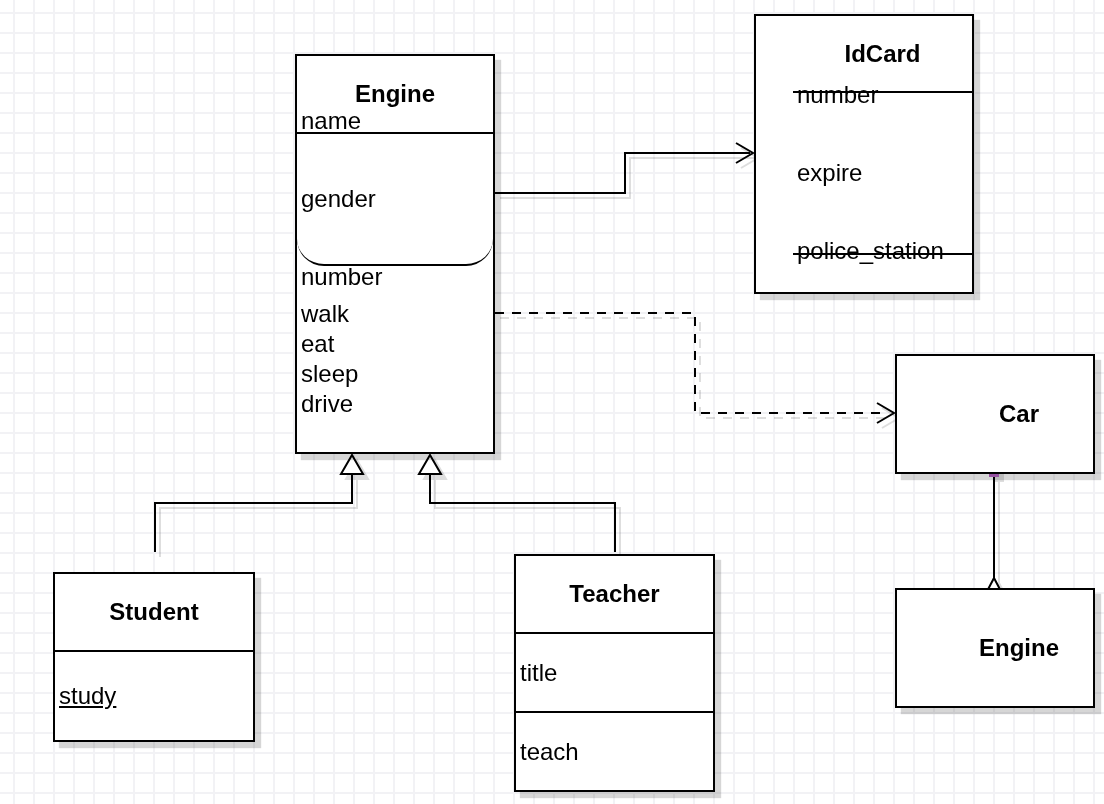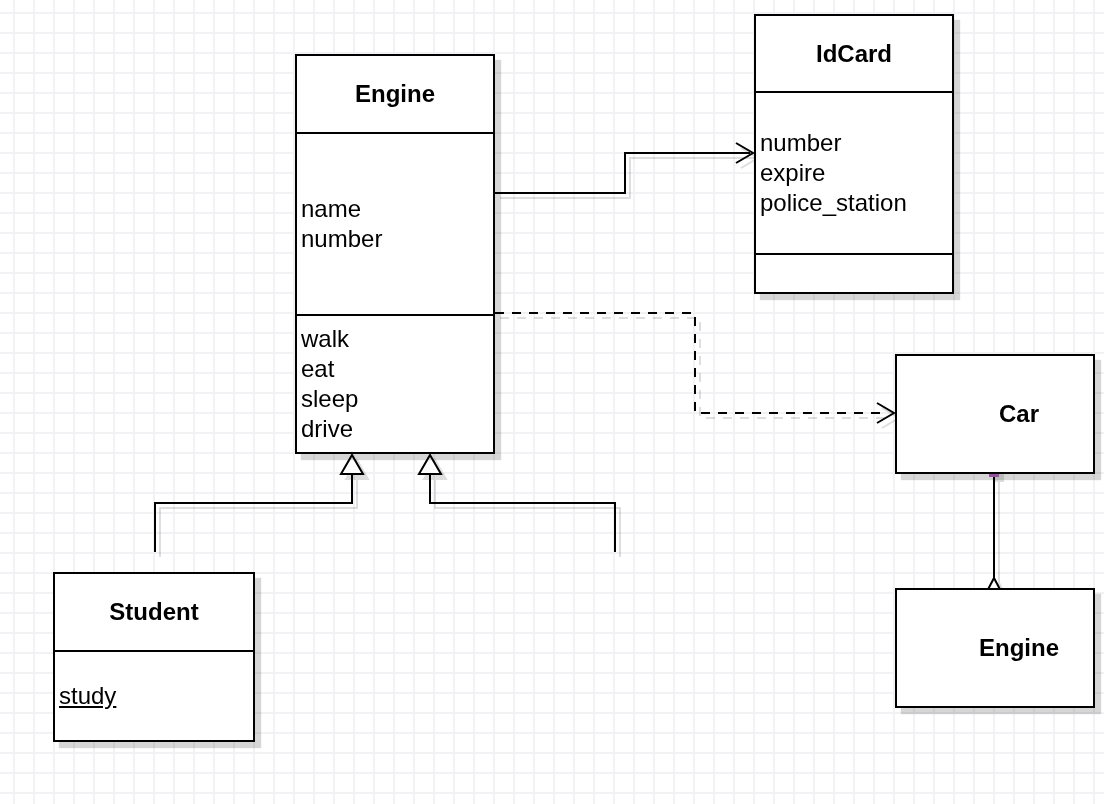--- a/index.html
+++ b/index.html
@@ -41,42 +41,42 @@
     flex: 0 0 auto;
   }
   .uml-title.no-divider { border-bottom: none; flex: 1 1 auto; padding-left: 48px; }
   .uml-section {
     display: flex;
     flex-direction: column;
     justify-content: center;
     box-sizing: border-box;
     flex: 0 0 auto;
   }
-  .uml-section.divided { border-bottom: 2px solid #000; }
+  .uml-section.divided { border-bottom: 2px solid #000; gap: 48px; }
   .uml-member {
     font-size: 24px;
     line-height: 30px;
     color: #000;
     padding-left: 4px;
     white-space: nowrap;
   }
   svg#edges {
     position: absolute;
     left: 0; top: 0;
     z-index: 1;
     filter: drop-shadow(5px 5px 0.5px rgba(0,0,0,0.13));
   }
 
   
   #class-person  { left: 295px; top: 54px;  width: 200px; height: 400px; }
   #person-title   { height: 78px; }
-  #person-attrs   { height: 182px; }
+  #person-attrs   { height: 132px; border-radius: 27px; }
   #person-methods { flex: 1 1 auto; }
 
-  #class-idcard  { left: 754px; top: 14px;  width: 200px; height: 280px; }
+  #class-idcard  { left: 754px; top: 14px;  width: 220px; height: 280px; padding-left: 37px; }
   #idcard-title   { height: 77px; }
   #idcard-attrs   { height: 162px; }
   #idcard-methods { flex: 1 1 auto; }
 
   #class-car     { left: 895px; top: 354px; width: 200px; height: 120px; }
   #class-engine  { left: 895px; top: 588px; width: 200px; height: 120px; }
 
   #class-student { left: 53px;  top: 572px; width: 202px; height: 170px; }
   #student-title  { height: 78px; }
   #student-attrs  { height: 79px; }
@@ -124,20 +124,21 @@
       <path d="M994,578 L1004,597 L994,615 L984,597 Z" fill="#ffffff" stroke="#000" stroke-width="2"></path>
       <rect x="989" y="467" width="10" height="10" fill="#b362c0"></rect>
       <rect x="989" y="610" width="10" height="10" fill="#b362c0"></rect>
     </g>
   </svg>
 
   <div id="class-person" class="uml-class">
     <div id="person-title" class="uml-title">Engine</div>
     <div id="person-attrs" class="uml-section divided">
       <div class="uml-member">name</div>
+      <div class="uml-member">gender</div>
       <div class="uml-member">number</div>
     </div>
     <div id="person-methods" class="uml-section">
       <div class="uml-member">walk</div>
       <div class="uml-member">eat</div>
       <div class="uml-member">sleep</div>
       <div class="uml-member">drive</div>
     </div>
   </div>
 
@@ -159,14 +160,23 @@
     <div class="uml-title no-divider">Engine</div>
   </div>
 
   <div id="class-student" class="uml-class">
     <div id="student-title" class="uml-title">Student</div>
     <div id="student-methods" class="uml-section">
       <div class="uml-member">study</div>
     </div>
   </div>
 
+  <div id="class-teacher" class="uml-class">
+    <div id="teacher-title" class="uml-title">Teacher</div>
+    <div id="teacher-attrs" class="uml-section divided">
+      <div class="uml-member">title</div>
+    </div>
+    <div id="teacher-methods" class="uml-section">
+      <div class="uml-member">teach</div>
+    </div>
+  </div>
 
 </div>
 
 </body></html>

